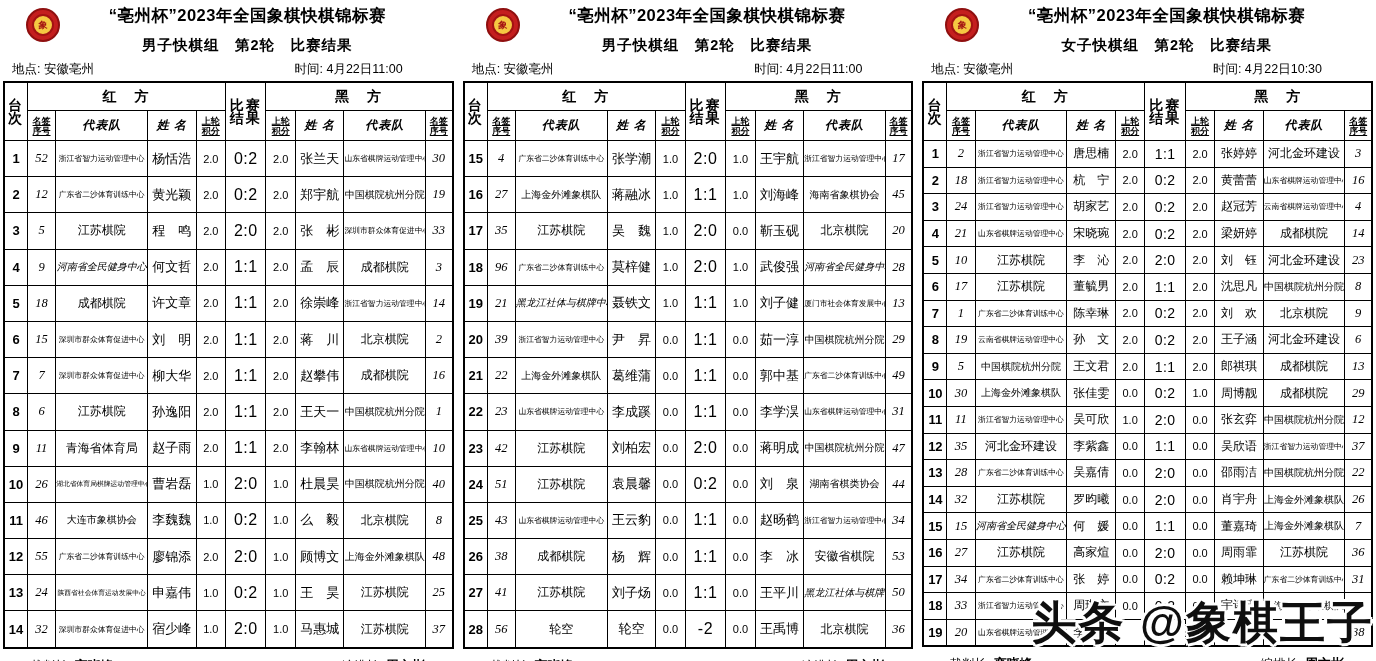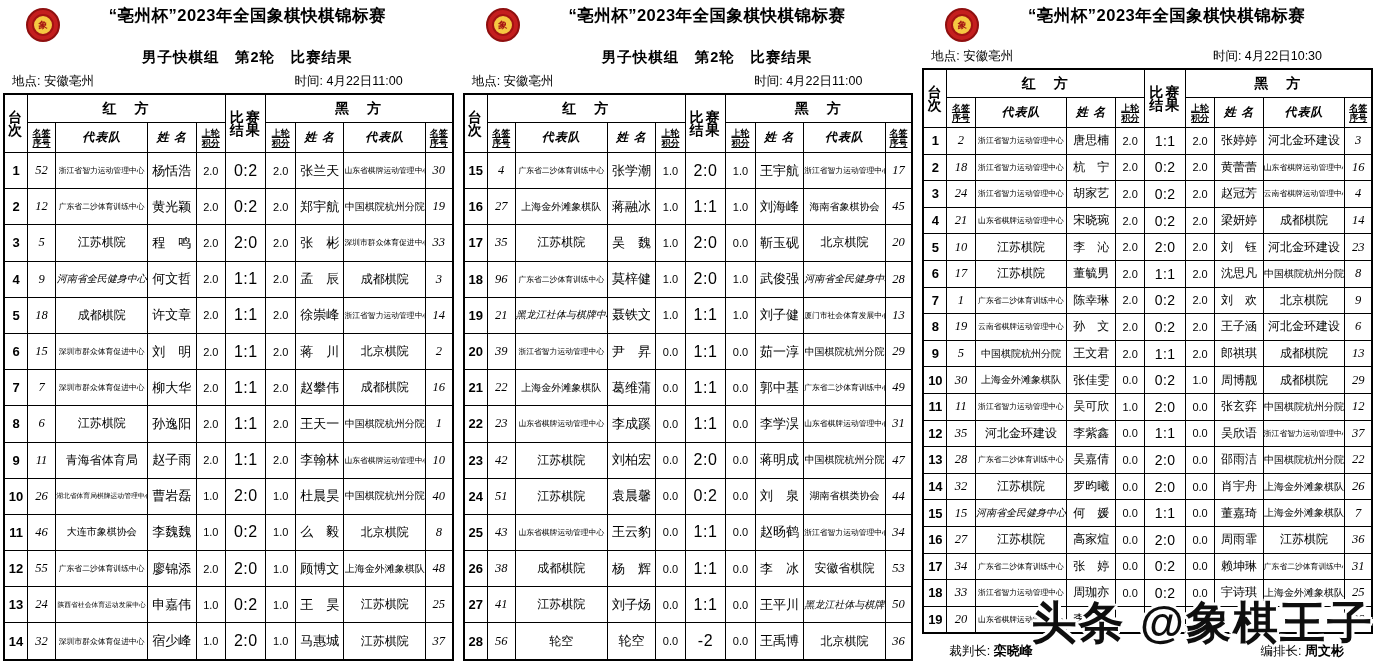--- a/index.html
+++ b/index.html
@@ -6,21 +6,21 @@
     font-family:"Liberation Sans",sans-serif;color:#000;}
   .sheet-wrap{display:flex;gap:7px;width:1376px;height:661px;padding:1px 2px;box-sizing:border-box;position:relative;}
   .panel{flex:1 1 0;display:flex;flex-direction:column;min-width:0;background:#fff;}
   .p-head{display:flex;align-items:flex-start;padding:4px 0 0 24px;}
   .logo{width:30px;height:30px;border-radius:50%;background:#c41e1e;border:2px solid #8f0f0f;
     display:flex;align-items:center;justify-content:center;flex:0 0 auto;margin-top:3px;}
   .logo-inner{width:18px;height:18px;border-radius:50%;background:#f5c842;border:2px solid #a31212;
     display:flex;align-items:center;justify-content:center;font-size:9px;color:#a31212;font-weight:bold;}
   .titles{flex:1;text-align:center;padding-right:20px;}
   .t1{font-size:16.5px;font-weight:800;letter-spacing:0.5px;white-space:nowrap;}
-  .t2{font-size:14.5px;font-weight:800;margin-top:21px;letter-spacing:1px;}
+  .t2{font-size:14.5px;font-weight:800;margin-top:9px;letter-spacing:1px;}
   .meta{display:flex;justify-content:space-between;font-size:12.5px;padding:6px 52px 3px 10px;}
   table{border-collapse:collapse;table-layout:fixed;width:99.5%;margin:0 auto;border:2px solid #000;}
   th,td{border:1px solid #000;text-align:center;vertical-align:middle;padding:0;overflow:hidden;white-space:nowrap;}
   thead .h1 th{height:27px;font-size:14px;font-weight:700;letter-spacing:2px;}
   thead .h2 th{height:29px;font-weight:700;}
   th.v2{font-size:13px;line-height:13px;letter-spacing:0;}
   th.sm{font-size:9px;line-height:10px;font-weight:600;letter-spacing:0;text-decoration:underline;}
   th.md{font-size:12px;letter-spacing:1px;font-style:italic;}
   tbody td{height:35.2px;}
   .dense tbody td{height:25.6px;}
@@ -538,20 +538,21 @@
     </footer>
   </section>
 
   <section class="panel dense">
     <header class="p-head">
       <div class="logo">
         <div class="logo-inner">象</div>
       </div>
       <div class="titles">
         <div class="t1">“亳州杯”2023年全国象棋快棋锦标赛</div>
+        <div class="t2">女子快棋组　第2轮　比赛结果</div>
       </div>
     </header>
     <div class="meta">
       <span>地点: 安徽亳州</span>
       <span>时间: 4月22日10:30</span>
     </div>
     <table>
       <colgroup>
         <col style="width:5.2%">
           <col style="width:6.3%">

